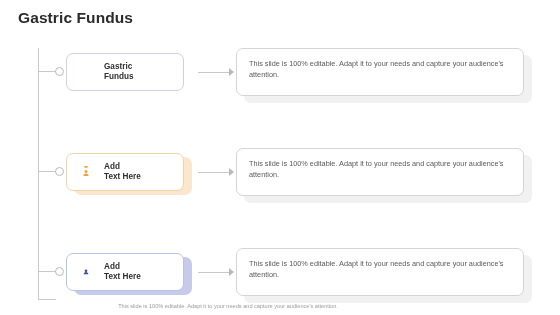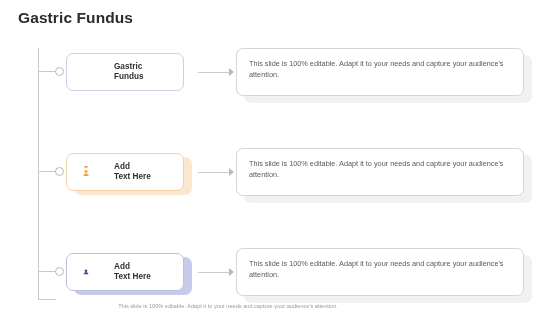--- a/index.html
+++ b/index.html
@@ -76,21 +76,21 @@
   }
   .icon-box {
     width: 22px; height: 22px;
     border-radius: 5px;
     display: flex;
     align-items: center;
     justify-content: center;
     flex: 0 0 auto;
   }
   .label-text {
-    margin-left: 17px;
+    margin-left: 7px;
     font-size: 8.2px;
     font-weight: bold;
     color: #2f2f2f;
     line-height: 10.5px;
     white-space: pre-line;
   }
 
   
   .arrow {
     position: absolute;

